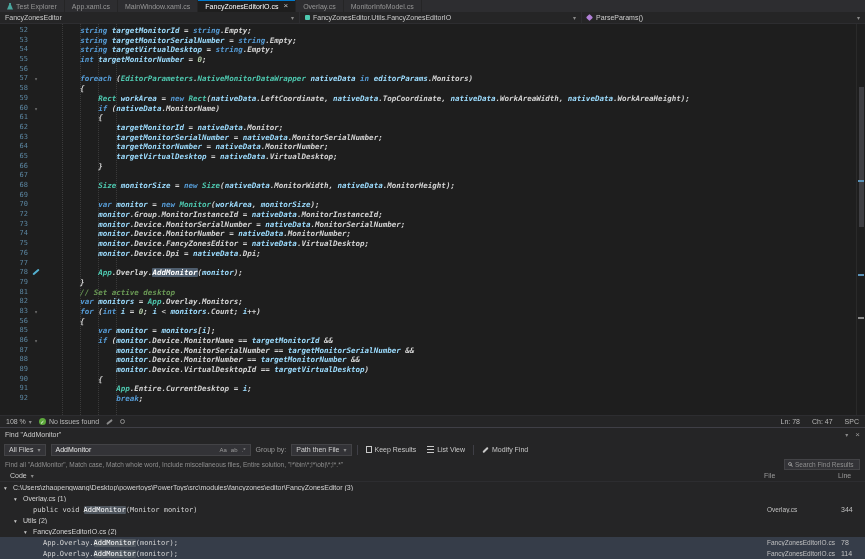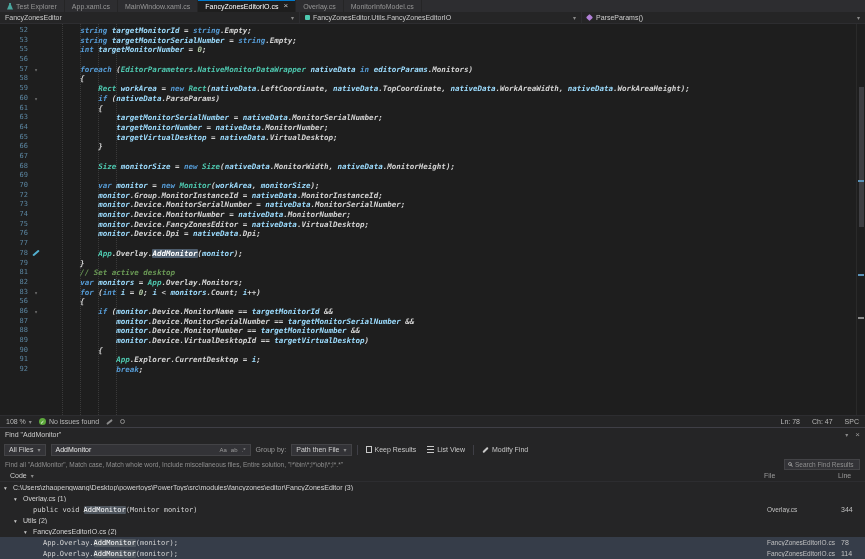--- a/index.html
+++ b/index.html
@@ -134,53 +134,56 @@
   </div>
 
   <div class="editor">
     <div class="guide g1"></div>
     <div class="guide g2"></div>
     <div class="guide g3"></div>
     <div class="guide g4"></div>
     <div id="code-lines">
         <div class="cl"><span class="ln">52</span><span class="mg"></span><span class="code"><span class="tok-p">        </span><span class="tok-k">string</span><span class="tok-p"> </span><span class="tok-v">targetMonitorId</span><span class="tok-p"> = </span><span class="tok-k">string</span><span class="tok-p">.Empty;</span></span></div>
         <div class="cl"><span class="ln">53</span><span class="mg"></span><span class="code"><span class="tok-p">        </span><span class="tok-k">string</span><span class="tok-p"> </span><span class="tok-v">targetMonitorSerialNumber</span><span class="tok-p"> = </span><span class="tok-k">string</span><span class="tok-p">.Empty;</span></span></div>
+        <div class="cl"><span class="ln">54</span><span class="mg"></span><span class="code"><span class="tok-p">        </span><span class="tok-k">string</span><span class="tok-p"> </span><span class="tok-v">targetVirtualDesktop</span><span class="tok-p"> = </span><span class="tok-k">string</span><span class="tok-p">.Empty;</span></span></div>
         <div class="cl"><span class="ln">55</span><span class="mg"></span><span class="code"><span class="tok-p">        </span><span class="tok-k">int</span><span class="tok-p"> </span><span class="tok-v">targetMonitorNumber</span><span class="tok-p"> = </span><span class="tok-num">0</span><span class="tok-p">;</span></span></div>
         <div class="cl"><span class="ln">56</span><span class="mg"></span><span class="code"></span></div>
         <div class="cl"><span class="ln">57</span><span class="mg">▾</span><span class="code"><span class="tok-p">        </span><span class="tok-k">foreach</span><span class="tok-p"> (</span><span class="tok-ty">EditorParameters</span><span class="tok-p">.</span><span class="tok-ty">NativeMonitorDataWrapper</span><span class="tok-p"> </span><span class="tok-v">nativeData</span><span class="tok-p"> </span><span class="tok-k">in</span><span class="tok-p"> </span><span class="tok-v">editorParams</span><span class="tok-p">.Monitors)</span></span></div>
         <div class="cl"><span class="ln">58</span><span class="mg"></span><span class="code"><span class="tok-p">        {</span></span></div>
         <div class="cl"><span class="ln">59</span><span class="mg"></span><span class="code"><span class="tok-p">            </span><span class="tok-ty">Rect</span><span class="tok-p"> </span><span class="tok-v">workArea</span><span class="tok-p"> = </span><span class="tok-k">new</span><span class="tok-p"> </span><span class="tok-ty">Rect</span><span class="tok-p">(</span><span class="tok-v">nativeData</span><span class="tok-p">.LeftCoordinate, </span><span class="tok-v">nativeData</span><span class="tok-p">.TopCoordinate, </span><span class="tok-v">nativeData</span><span class="tok-p">.WorkAreaWidth, </span><span class="tok-v">nativeData</span><span class="tok-p">.WorkAreaHeight);</span></span></div>
-        <div class="cl"><span class="ln">60</span><span class="mg">▾</span><span class="code"><span class="tok-p">            </span><span class="tok-k">if</span><span class="tok-p"> (</span><span class="tok-v">nativeData</span><span class="tok-p">.ParseParams)</span></span></div>
+        <div class="cl"><span class="ln">60</span><span class="mg">▾</span><span class="code"><span class="tok-p">            </span><span class="tok-k">if</span><span class="tok-p"> (</span><span class="tok-v">nativeData</span><span class="tok-p">.MonitorName)</span></span></div>
         <div class="cl"><span class="ln">61</span><span class="mg"></span><span class="code"><span class="tok-p">            {</span></span></div>
+        <div class="cl"><span class="ln">62</span><span class="mg"></span><span class="code"><span class="tok-p">                </span><span class="tok-v">targetMonitorId</span><span class="tok-p"> = </span><span class="tok-v">nativeData</span><span class="tok-p">.Monitor;</span></span></div>
         <div class="cl"><span class="ln">63</span><span class="mg"></span><span class="code"><span class="tok-p">                </span><span class="tok-v">targetMonitorSerialNumber</span><span class="tok-p"> = </span><span class="tok-v">nativeData</span><span class="tok-p">.MonitorSerialNumber;</span></span></div>
         <div class="cl"><span class="ln">64</span><span class="mg"></span><span class="code"><span class="tok-p">                </span><span class="tok-v">targetMonitorNumber</span><span class="tok-p"> = </span><span class="tok-v">nativeData</span><span class="tok-p">.MonitorNumber;</span></span></div>
         <div class="cl"><span class="ln">65</span><span class="mg"></span><span class="code"><span class="tok-p">                </span><span class="tok-v">targetVirtualDesktop</span><span class="tok-p"> = </span><span class="tok-v">nativeData</span><span class="tok-p">.VirtualDesktop;</span></span></div>
         <div class="cl"><span class="ln">66</span><span class="mg"></span><span class="code"><span class="tok-p">            }</span></span></div>
         <div class="cl"><span class="ln">67</span><span class="mg"></span><span class="code"></span></div>
         <div class="cl"><span class="ln">68</span><span class="mg"></span><span class="code"><span class="tok-p">            </span><span class="tok-ty">Size</span><span class="tok-p"> </span><span class="tok-v">monitorSize</span><span class="tok-p"> = </span><span class="tok-k">new</span><span class="tok-p"> </span><span class="tok-ty">Size</span><span class="tok-p">(</span><span class="tok-v">nativeData</span><span class="tok-p">.MonitorWidth, </span><span class="tok-v">nativeData</span><span class="tok-p">.MonitorHeight);</span></span></div>
         <div class="cl"><span class="ln">69</span><span class="mg"></span><span class="code"></span></div>
         <div class="cl"><span class="ln">70</span><span class="mg"></span><span class="code"><span class="tok-p">            </span><span class="tok-k">var</span><span class="tok-p"> </span><span class="tok-v">monitor</span><span class="tok-p"> = </span><span class="tok-k">new</span><span class="tok-p"> </span><span class="tok-ty">Monitor</span><span class="tok-p">(</span><span class="tok-v">workArea</span><span class="tok-p">, </span><span class="tok-v">monitorSize</span><span class="tok-p">);</span></span></div>
         <div class="cl"><span class="ln">72</span><span class="mg"></span><span class="code"><span class="tok-p">            </span><span class="tok-v">monitor</span><span class="tok-p">.Group.MonitorInstanceId = </span><span class="tok-v">nativeData</span><span class="tok-p">.MonitorInstanceId;</span></span></div>
         <div class="cl"><span class="ln">73</span><span class="mg"></span><span class="code"><span class="tok-p">            </span><span class="tok-v">monitor</span><span class="tok-p">.Device.MonitorSerialNumber = </span><span class="tok-v">nativeData</span><span class="tok-p">.MonitorSerialNumber;</span></span></div>
         <div class="cl"><span class="ln">74</span><span class="mg"></span><span class="code"><span class="tok-p">            </span><span class="tok-v">monitor</span><span class="tok-p">.Device.MonitorNumber = </span><span class="tok-v">nativeData</span><span class="tok-p">.MonitorNumber;</span></span></div>
         <div class="cl"><span class="ln">75</span><span class="mg"></span><span class="code"><span class="tok-p">            </span><span class="tok-v">monitor</span><span class="tok-p">.Device.FancyZonesEditor = </span><span class="tok-v">nativeData</span><span class="tok-p">.VirtualDesktop;</span></span></div>
         <div class="cl"><span class="ln">76</span><span class="mg"></span><span class="code"><span class="tok-p">            </span><span class="tok-v">monitor</span><span class="tok-p">.Device.Dpi = </span><span class="tok-v">nativeData</span><span class="tok-p">.Dpi;</span></span></div>
         <div class="cl"><span class="ln">77</span><span class="mg"></span><span class="code"></span></div>
         <div class="cl"><span class="ln">78</span><span class="mg"><span class="pencil-shape"></span></span><span class="code"><span class="tok-p">            </span><span class="tok-ty">App</span><span class="tok-p">.Overlay.</span><span class="tok-hl">AddMonitor</span><span class="tok-p">(</span><span class="tok-v">monitor</span><span class="tok-p">);</span></span></div>
         <div class="cl"><span class="ln">79</span><span class="mg"></span><span class="code"><span class="tok-p">        }</span></span></div>
         <div class="cl"><span class="ln">81</span><span class="mg"></span><span class="code"><span class="tok-c">        // Set active desktop</span></span></div>
         <div class="cl"><span class="ln">82</span><span class="mg"></span><span class="code"><span class="tok-p">        </span><span class="tok-k">var</span><span class="tok-p"> </span><span class="tok-v">monitors</span><span class="tok-p"> = </span><span class="tok-ty">App</span><span class="tok-p">.Overlay.Monitors;</span></span></div>
         <div class="cl"><span class="ln">83</span><span class="mg">▾</span><span class="code"><span class="tok-p">        </span><span class="tok-k">for</span><span class="tok-p"> (</span><span class="tok-k">int</span><span class="tok-p"> </span><span class="tok-v">i</span><span class="tok-p"> = </span><span class="tok-num">0</span><span class="tok-p">; </span><span class="tok-v">i</span><span class="tok-p"> &lt; </span><span class="tok-v">monitors</span><span class="tok-p">.Count; </span><span class="tok-v">i</span><span class="tok-p">++)</span></span></div>
         <div class="cl"><span class="ln">56</span><span class="mg"></span><span class="code"><span class="tok-p">        {</span></span></div>
+        <div class="cl"><span class="ln">85</span><span class="mg"></span><span class="code"><span class="tok-p">            </span><span class="tok-k">var</span><span class="tok-p"> </span><span class="tok-v">monitor</span><span class="tok-p"> = </span><span class="tok-v">monitors</span><span class="tok-p">[</span><span class="tok-v">i</span><span class="tok-p">];</span></span></div>
         <div class="cl"><span class="ln">86</span><span class="mg">▾</span><span class="code"><span class="tok-p">            </span><span class="tok-k">if</span><span class="tok-p"> (</span><span class="tok-v">monitor</span><span class="tok-p">.Device.MonitorName == </span><span class="tok-v">targetMonitorId</span><span class="tok-p"> &amp;&amp;</span></span></div>
         <div class="cl"><span class="ln">87</span><span class="mg"></span><span class="code"><span class="tok-p">                </span><span class="tok-v">monitor</span><span class="tok-p">.Device.MonitorSerialNumber == </span><span class="tok-v">targetMonitorSerialNumber</span><span class="tok-p"> &amp;&amp;</span></span></div>
         <div class="cl"><span class="ln">88</span><span class="mg"></span><span class="code"><span class="tok-p">                </span><span class="tok-v">monitor</span><span class="tok-p">.Device.MonitorNumber == </span><span class="tok-v">targetMonitorNumber</span><span class="tok-p"> &amp;&amp;</span></span></div>
         <div class="cl"><span class="ln">89</span><span class="mg"></span><span class="code"><span class="tok-p">                </span><span class="tok-v">monitor</span><span class="tok-p">.Device.VirtualDesktopId == </span><span class="tok-v">targetVirtualDesktop</span><span class="tok-p">)</span></span></div>
         <div class="cl"><span class="ln">90</span><span class="mg"></span><span class="code"><span class="tok-p">            {</span></span></div>
-        <div class="cl"><span class="ln">91</span><span class="mg"></span><span class="code"><span class="tok-p">                </span><span class="tok-ty">App</span><span class="tok-p">.Explorer.CurrentDesktop = </span><span class="tok-v">i</span><span class="tok-p">;</span></span></div>
+        <div class="cl"><span class="ln">91</span><span class="mg"></span><span class="code"><span class="tok-p">                </span><span class="tok-ty">App</span><span class="tok-p">.Entire.CurrentDesktop = </span><span class="tok-v">i</span><span class="tok-p">;</span></span></div>
         <div class="cl"><span class="ln">92</span><span class="mg"></span><span class="code"><span class="tok-p">                </span><span class="tok-k">break</span><span class="tok-p">;</span></span></div>
       </div>
     <div class="scrollbar">
       <div class="sb-thumb"></div>
       <div class="sb-mark sbm1"></div>
       <div class="sb-mark sbm2"></div>
       <div class="sb-mark sbm3"></div>
     </div>
   </div>
 

